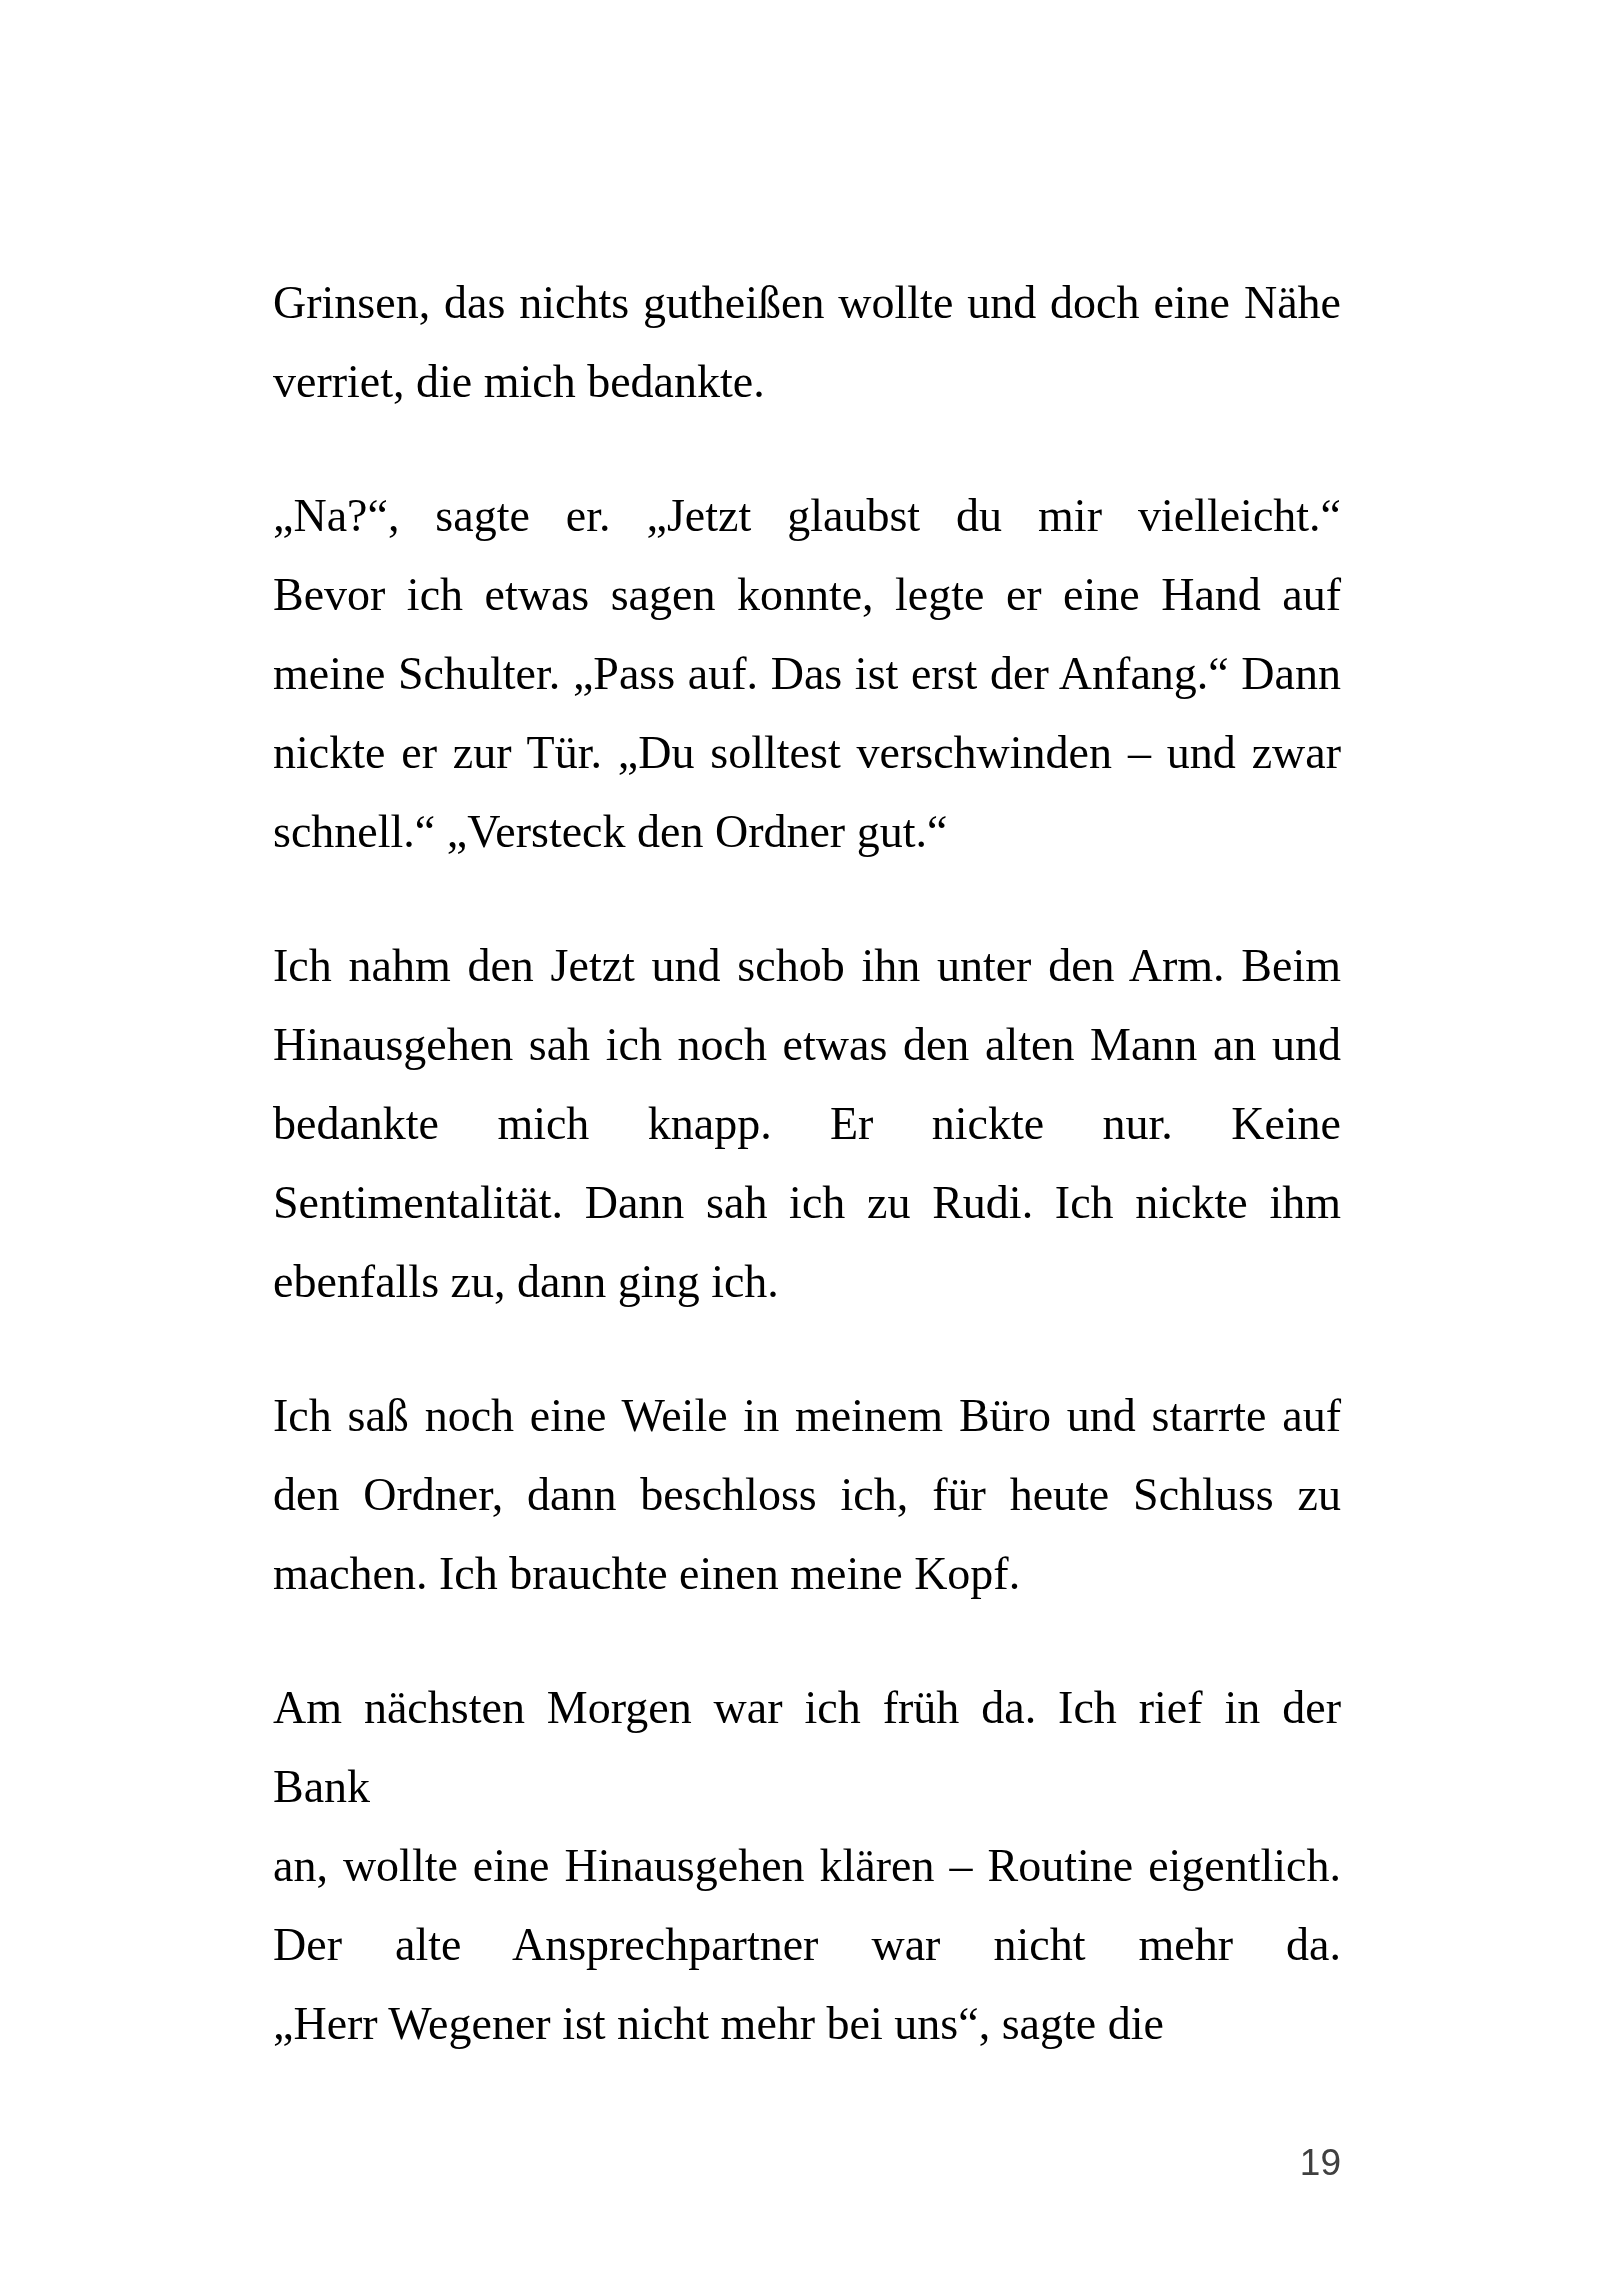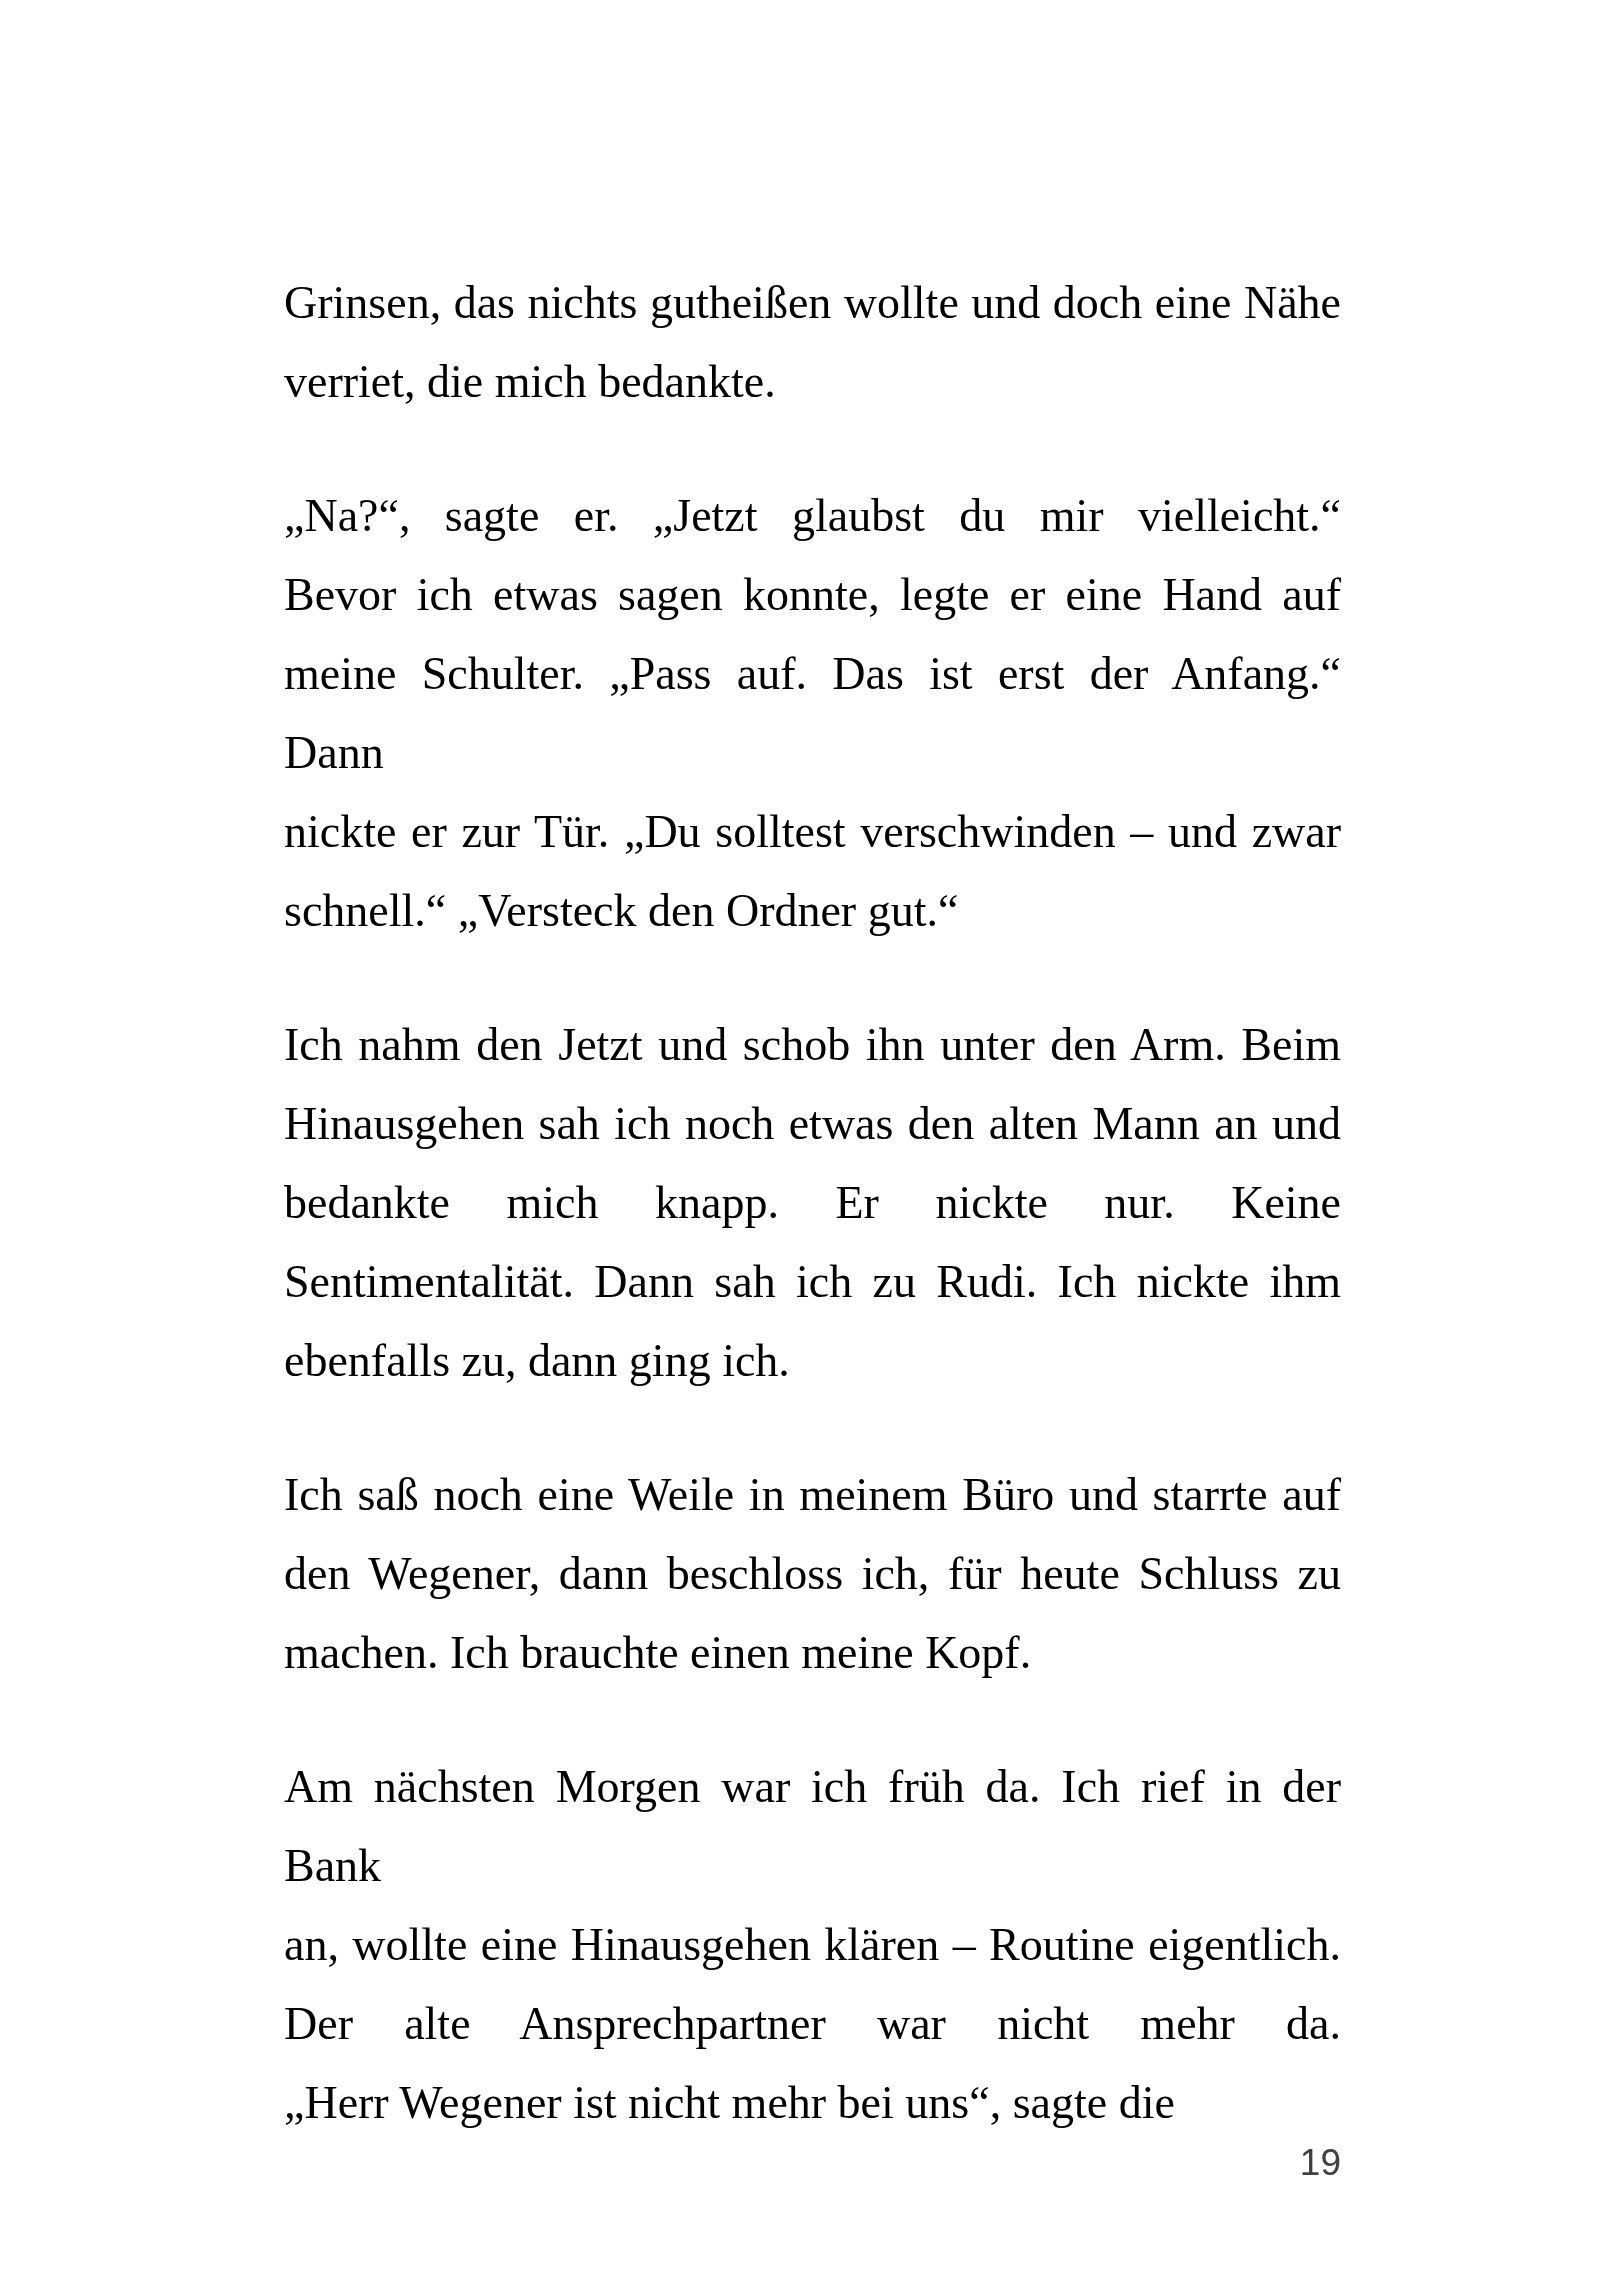--- a/index.html
+++ b/index.html
@@ -24,21 +24,20 @@
     font-size: 46px;
     line-height: 79px;
   }
   .para {
     margin: 0 0 55px 0;
     padding: 0;
   }
   .line {
     display: block;
     text-align: left;
-    margin-left: 11px;
   }
   
   .line.just {
     text-align: justify;
     text-align-last: justify;
   }
   .footer {
     position: absolute;
     top: 2144px;
     right: 277px;
@@ -71,21 +70,21 @@
     <p class="para">
       <span class="line just">Ich nahm den Jetzt und schob ihn unter den Arm. Beim</span>
       <span class="line just">Hinausgehen sah ich noch etwas den alten Mann an und</span>
       <span class="line just">bedankte mich knapp. Er nickte nur. Keine</span>
       <span class="line just">Sentimentalität. Dann sah ich zu Rudi. Ich nickte ihm</span>
       <span class="line">ebenfalls zu, dann ging ich.</span>
     </p>
 
     <p class="para">
       <span class="line just">Ich saß noch eine Weile in meinem Büro und starrte auf</span>
-      <span class="line just">den Wegener, dann beschloss ich, für heute Schluss zu</span>
+      <span class="line just">den Ordner, dann beschloss ich, für heute Schluss zu</span>
       <span class="line">machen. Ich brauchte einen meine Kopf.</span>
     </p>
 
     <p class="para">
       <span class="line just">Am nächsten Morgen war ich früh da. Ich rief in der Bank</span>
       <span class="line just">an, wollte eine Hinausgehen klären – Routine eigentlich.</span>
       <span class="line just">Der alte Ansprechpartner war nicht mehr da.</span>
       <span class="line">„Herr Wegener ist nicht mehr bei uns“, sagte die</span>
     </p>
 

